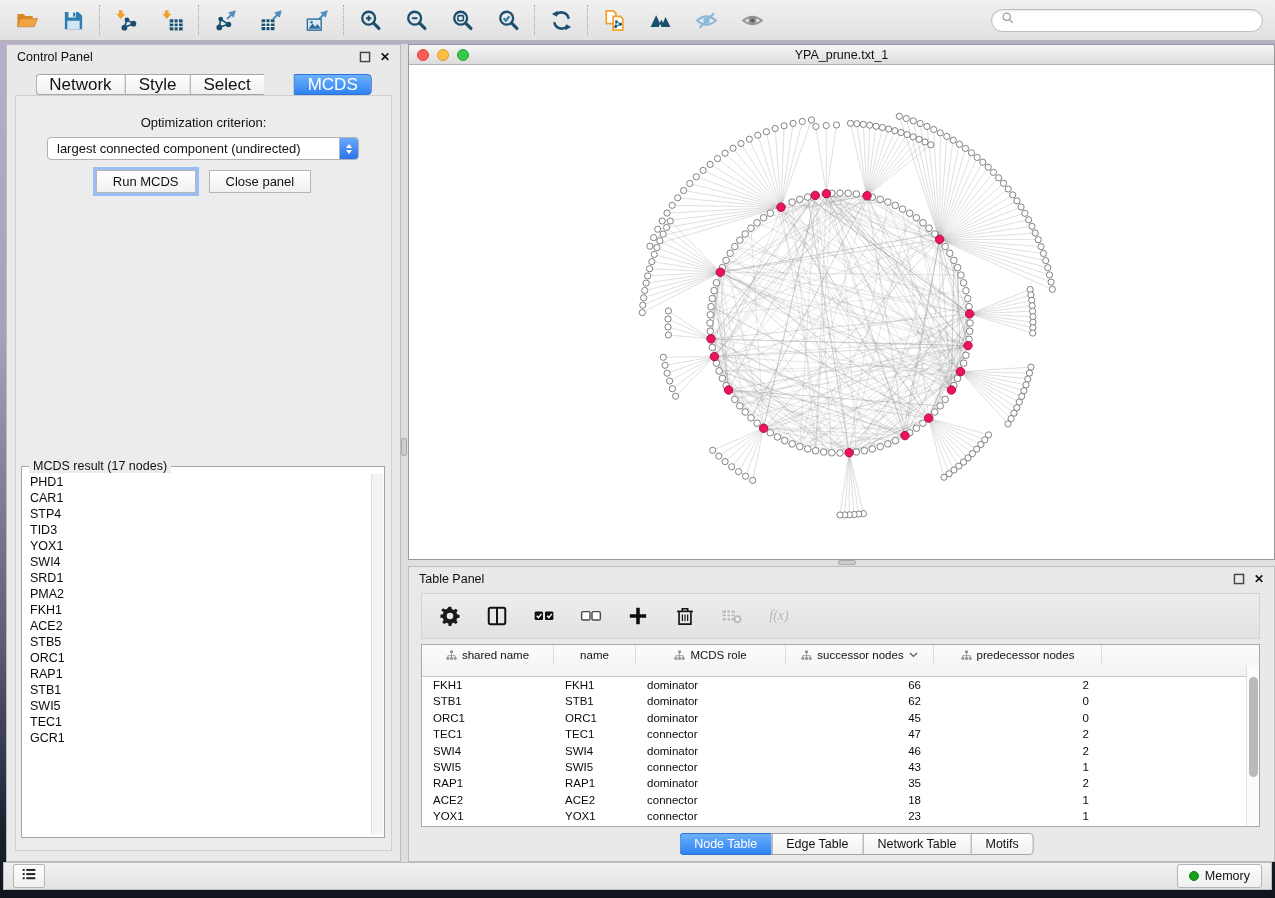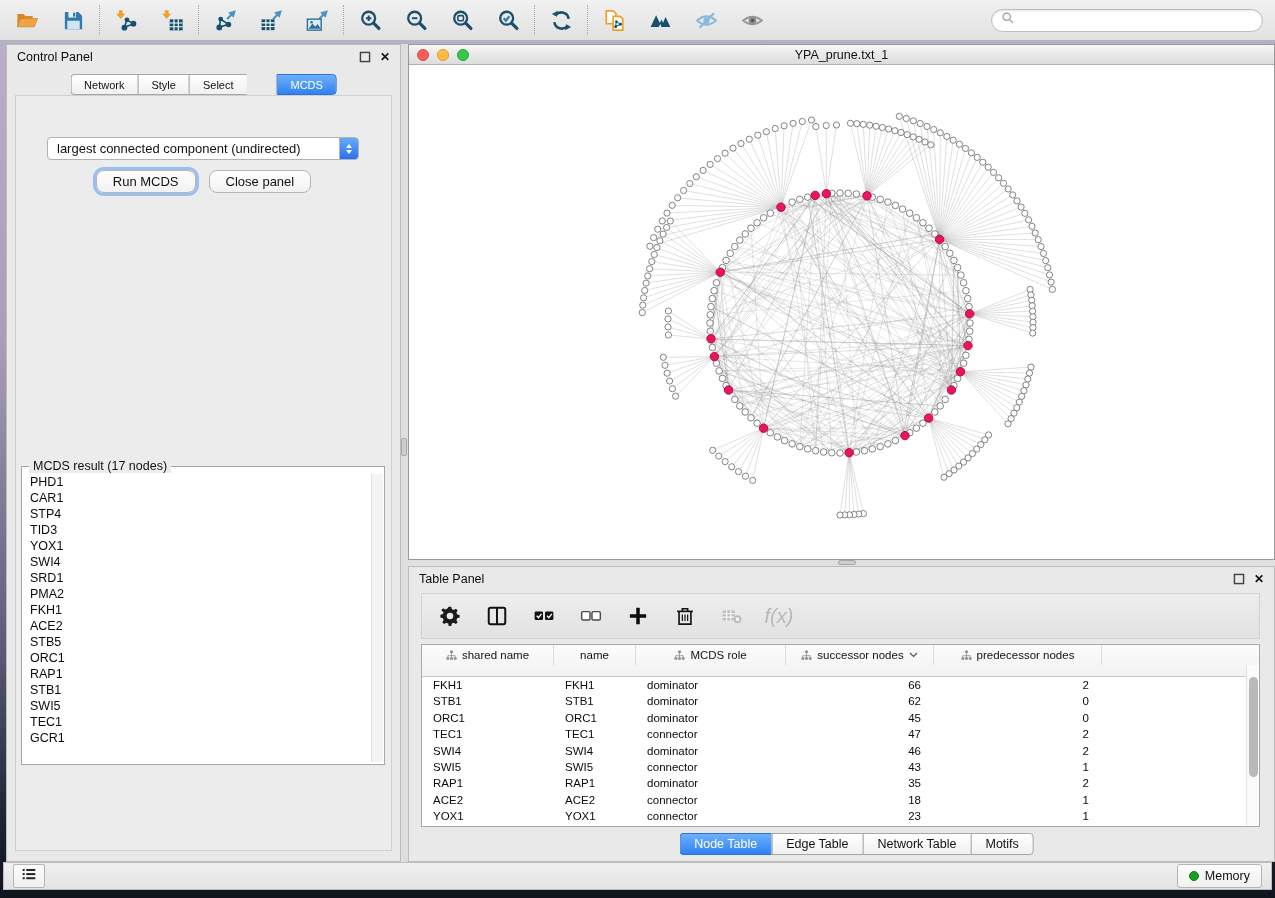--- a/index.html
+++ b/index.html
@@ -20,21 +20,21 @@
     box-shadow:inset 0 1px 2px rgba(0,0,0,.10);}
   #search-wrap svg{width:14px;height:14px;flex:none;}
   #search-input{flex:1;border:none;outline:none;background:transparent;font-size:12px;font-family:inherit;}
 
   
   .panel-header{height:23px;display:flex;align-items:center;padding:0 10px;font-size:12.5px;color:#0d0d0d;}
   .panel-controls{margin-left:auto;display:flex;align-items:center;gap:9px;}
   .float-btn{width:12px;height:12px;display:flex;align-items:center;justify-content:center;}
   .close-btn{font-size:12px;font-weight:bold;color:#111;line-height:12px;}
 
-  .tab{height:21px;padding:0 13px;font-size:11px;display:flex;align-items:center;
+  .tab{height:21px;padding:0 13px;font-size:17px;display:flex;align-items:center;
     background:linear-gradient(#ffffff,#f0f0f0);border:1px solid #a6a6a6;border-right:none;color:#111;}
   .tab:first-child{border-radius:4px 0 0 4px}
   .tab:last-child{border-right:1px solid #a6a6a6;border-radius:0 4px 4px 0}
   .tab.active{background:linear-gradient(#6db1fb,#2f82f2);border-color:#2d72d4;color:#fff;margin-left:30px;}
 
   
   #control-panel{position:absolute;left:6px;top:44px;width:395px;height:818px;
     background:#e9e9e9;border:1px solid #bcbcbc;}
   #cp-tabs{position:absolute;left:50%;top:29px;transform:translateX(-50%);display:flex;z-index:3;}
   #cp-content{position:absolute;left:8px;right:8px;top:50px;bottom:10px;background:#ececec;border:1px solid #cfcfcf;}
@@ -42,23 +42,23 @@
   #criterion-select{position:absolute;left:31px;top:41px;width:312px;height:23px;background:#fff;
     border:1px solid #b2b2b2;border-radius:4px;display:flex;align-items:center;overflow:hidden;}
   #criterion-value{flex:1;font-size:13px;padding-left:9px;color:#111;white-space:nowrap;}
   #criterion-stepper{width:19px;height:100%;background:linear-gradient(#6aa9f9,#2a72ec);
     display:flex;flex-direction:column;align-items:center;justify-content:center;gap:2px;
     border-left:1px solid #9cb8dd;flex:none;}
   .step-up{width:0;height:0;border-left:3.5px solid transparent;border-right:3.5px solid transparent;border-bottom:4.5px solid #fff;}
   .step-down{width:0;height:0;border-left:3.5px solid transparent;border-right:3.5px solid transparent;border-top:4.5px solid #fff;}
   #cp-buttons{position:absolute;left:0;right:0;top:74px;display:flex;justify-content:center;gap:13px;}
   .push-btn{height:23px;padding:0 16px;font-size:13px;font-family:inherit;color:#111;
-    background:linear-gradient(#ffffff,#f1f1f1);border:1px solid #b5b5b5;border-radius:8px;}
+    background:linear-gradient(#ffffff,#f1f1f1);border:1px solid #b5b5b5;border-radius:0;}
   #run-btn{box-shadow:0 0 0 3px rgba(88,153,251,.55);}
-  #result-group{position:absolute;left:5px;right:6px;top:370px;height:299px;background:#fff;border:1px solid #a6a6a6;}
+  #result-group{position:absolute;left:5px;right:6px;top:370px;height:372px;background:#fff;border:1px solid #a6a6a6;}
   #result-title{position:absolute;top:-8px;left:7px;background:#ececec;padding:0 4px;font-size:12.5px;color:#111;}
   #mcds-list{position:absolute;left:2px;right:14px;top:7px;bottom:2px;overflow:hidden;}
   .mcds-item{height:16px;line-height:16px;font-size:12.5px;color:#0b0b0b;padding-left:6px;}
   #mcds-scroll{position:absolute;right:1px;top:7px;bottom:2px;width:12px;background:#f4f4f4;border-left:1px solid #e0e0e0;}
 
   
   #v-divider{position:absolute;left:401px;top:44px;width:7px;height:818px;background:#dedede;}
   .grip{position:absolute;background:#cdcdcd;border:1px solid #a9a9a9;border-radius:2px;}
   #v-grip{left:0px;top:394px;width:6px;height:18px;}
 
@@ -80,21 +80,21 @@
   #h-grip{left:430px;top:0;width:18px;height:5px;}
 
   
   #table-panel{position:absolute;left:408px;top:566px;width:867px;height:296px;background:#e9e9e9;border:1px solid #bcbcbc;}
   #tp-toolbar{position:absolute;left:12px;right:14px;top:26px;height:46px;
     background:linear-gradient(#ededed,#e2e2e2);border:1px solid #d2d2d2;
     display:flex;align-items:center;gap:21px;padding:0 15px;}
   .tp-btn{width:26px;height:26px;display:flex;align-items:center;justify-content:center;}
   .tp-btn svg{width:22px;height:22px;}
   .tp-btn.disabled{opacity:.9}
-  .fx{font-family:Liberation Sans, sans-serif;font-style:italic;font-size:20px;color:#b3b3b3;}
+  .fx{font-family:Liberation Serif, serif;font-style:italic;font-size:14px;color:#b3b3b3;}
 
   #node-table{position:absolute;left:12px;right:14px;top:77px;bottom:34px;background:#fff;border:1px solid #a9a9a9;overflow:hidden;}
   .tgrid{display:grid;grid-template-columns:132px 82px 150px 148px 168px 1fr;}
   #tbl-head{height:32px;background:linear-gradient(#fcfcfc,#f2f2f2);border-bottom:1px solid #c9c9c9;}
   .hcell{display:flex;align-items:center;justify-content:center;gap:5px;font-size:11.5px;color:#111;
     border-right:1px solid #dcdcdc;height:20px;}
   .hcell.filler{border-right:none;}
   .hcell svg.mini{width:11px;height:11px;flex:none;}
   .trow{height:16.4px;}
   .tcell{font-size:11.5px;color:#0b0b0b;line-height:16.4px;white-space:nowrap;overflow:hidden;}
@@ -326,20 +326,21 @@
       <span class="close-btn">✕</span>
     </span>
   </div>
   <div id="cp-tabs">
       <span class="tab">Network</span>
       <span class="tab">Style</span>
       <span class="tab">Select</span>
       <span class="tab active">MCDS</span>
     </div>
   <div id="cp-content">
+    <div id="criterion-label">Optimization criterion:</div>
     <div id="criterion-select">
       <span id="criterion-value">largest connected component (undirected)</span>
       <span id="criterion-stepper">
           <span class="step-up"></span>
           <span class="step-down"></span>
         </span>
     </div>
     <div id="cp-buttons">
       <button class="push-btn" id="run-btn">Run MCDS</button>
       <button class="push-btn" id="close-panel-btn">Close panel</button>

